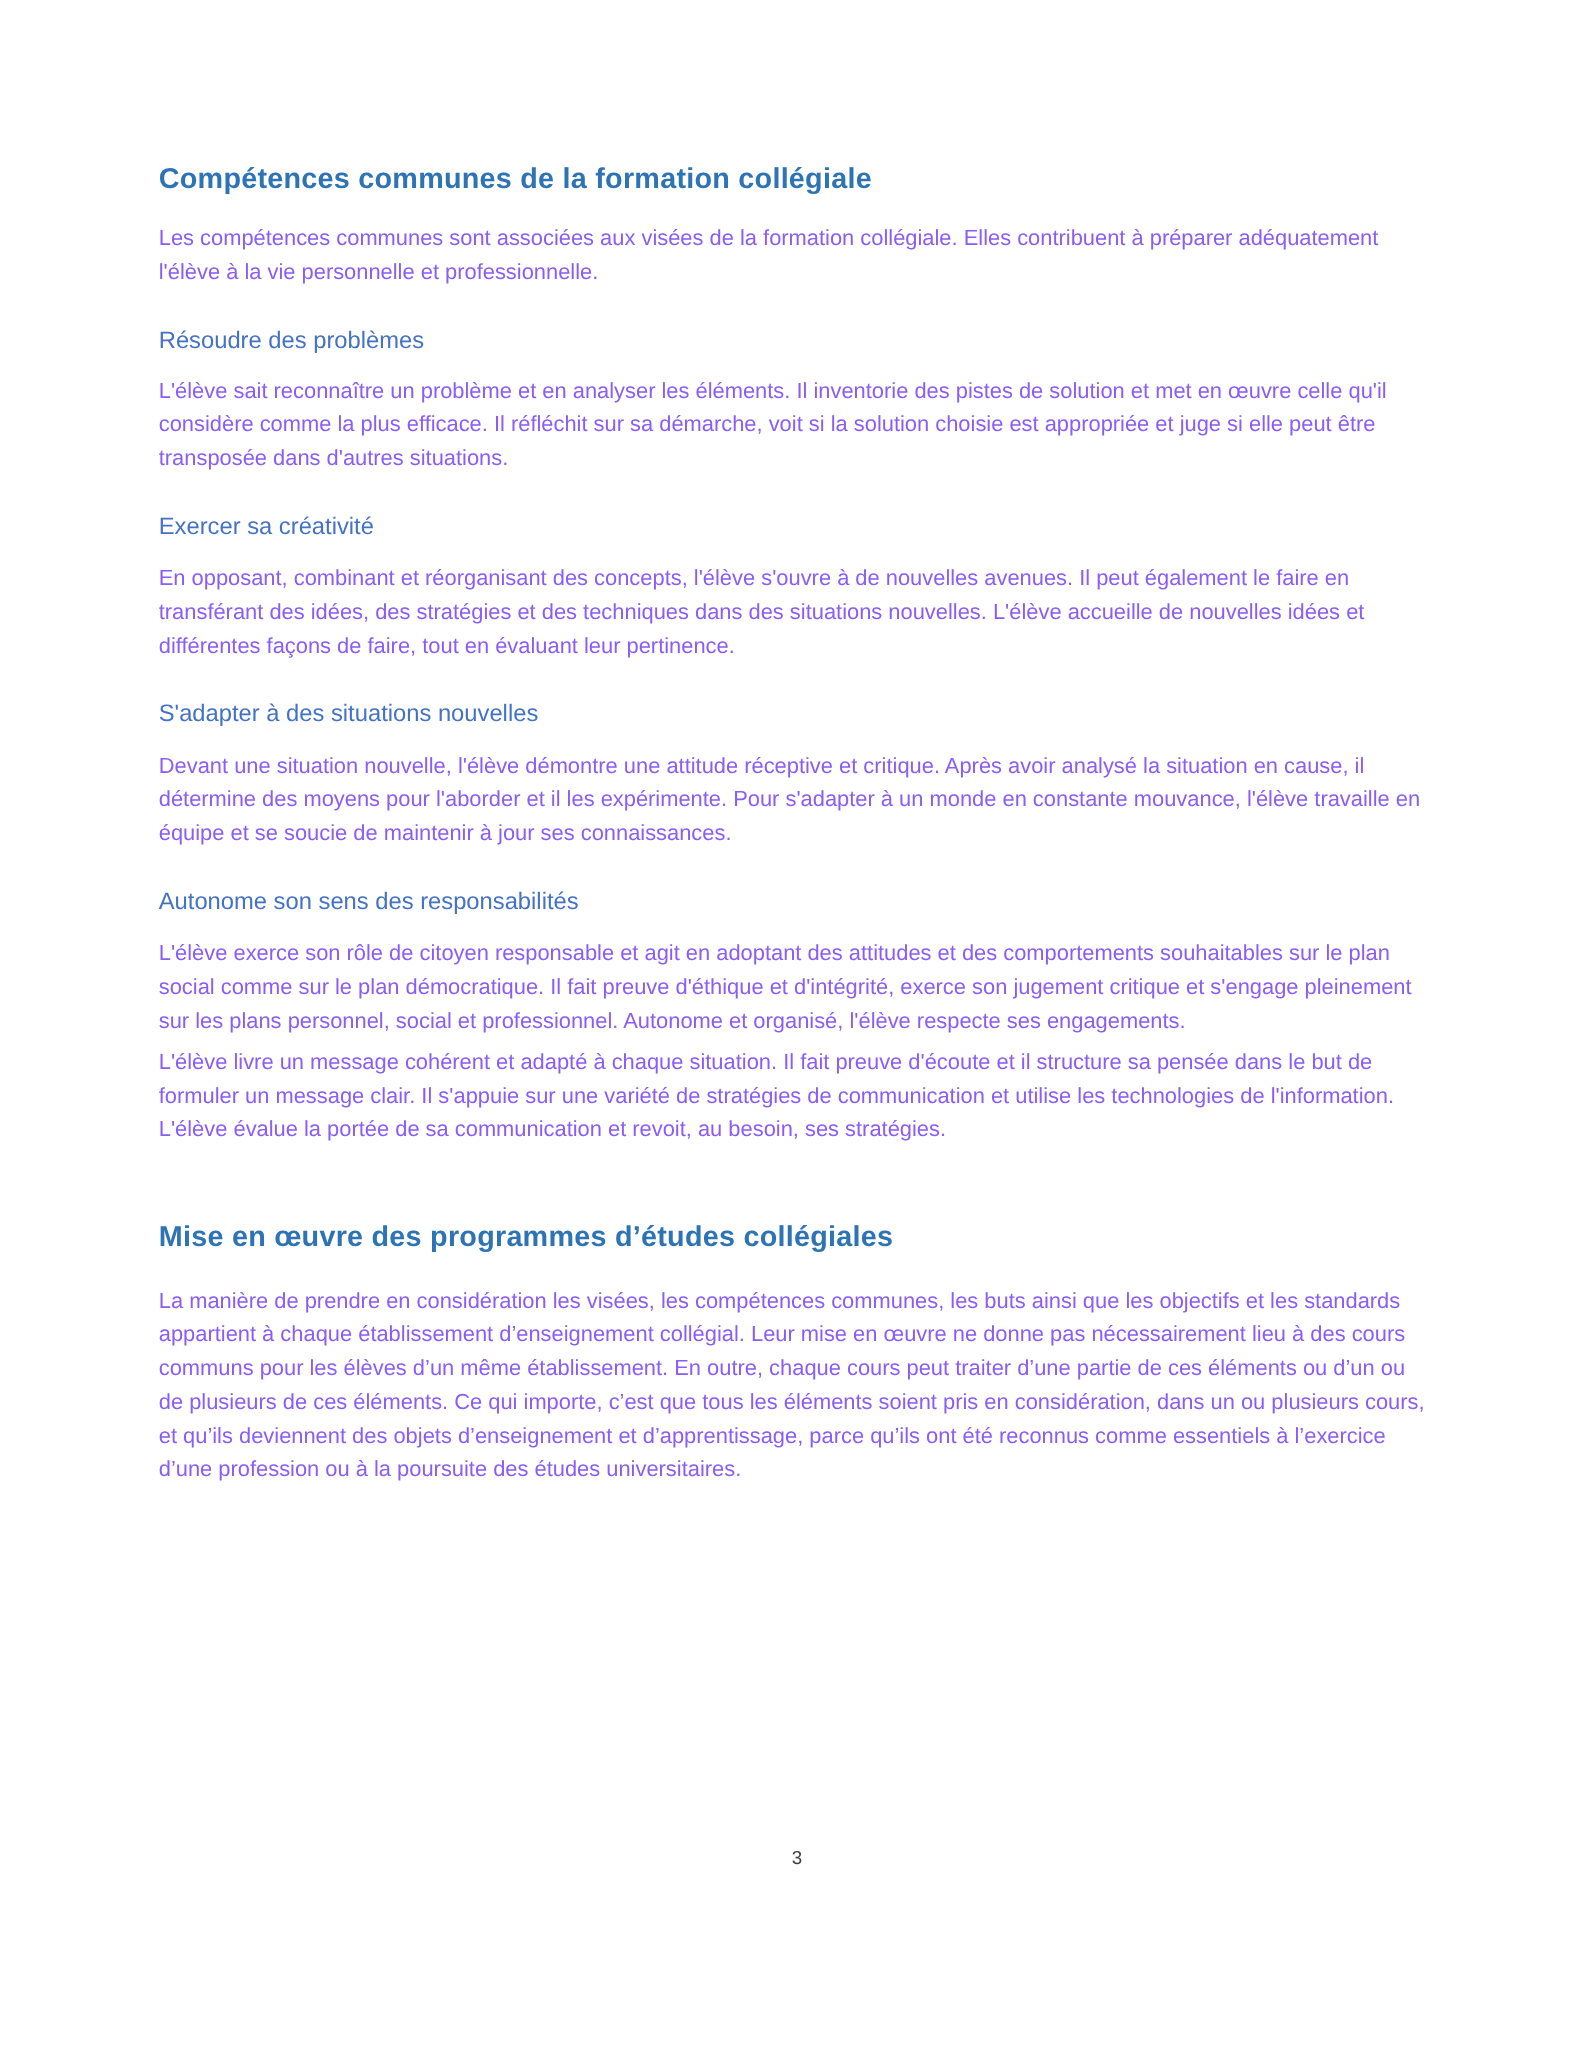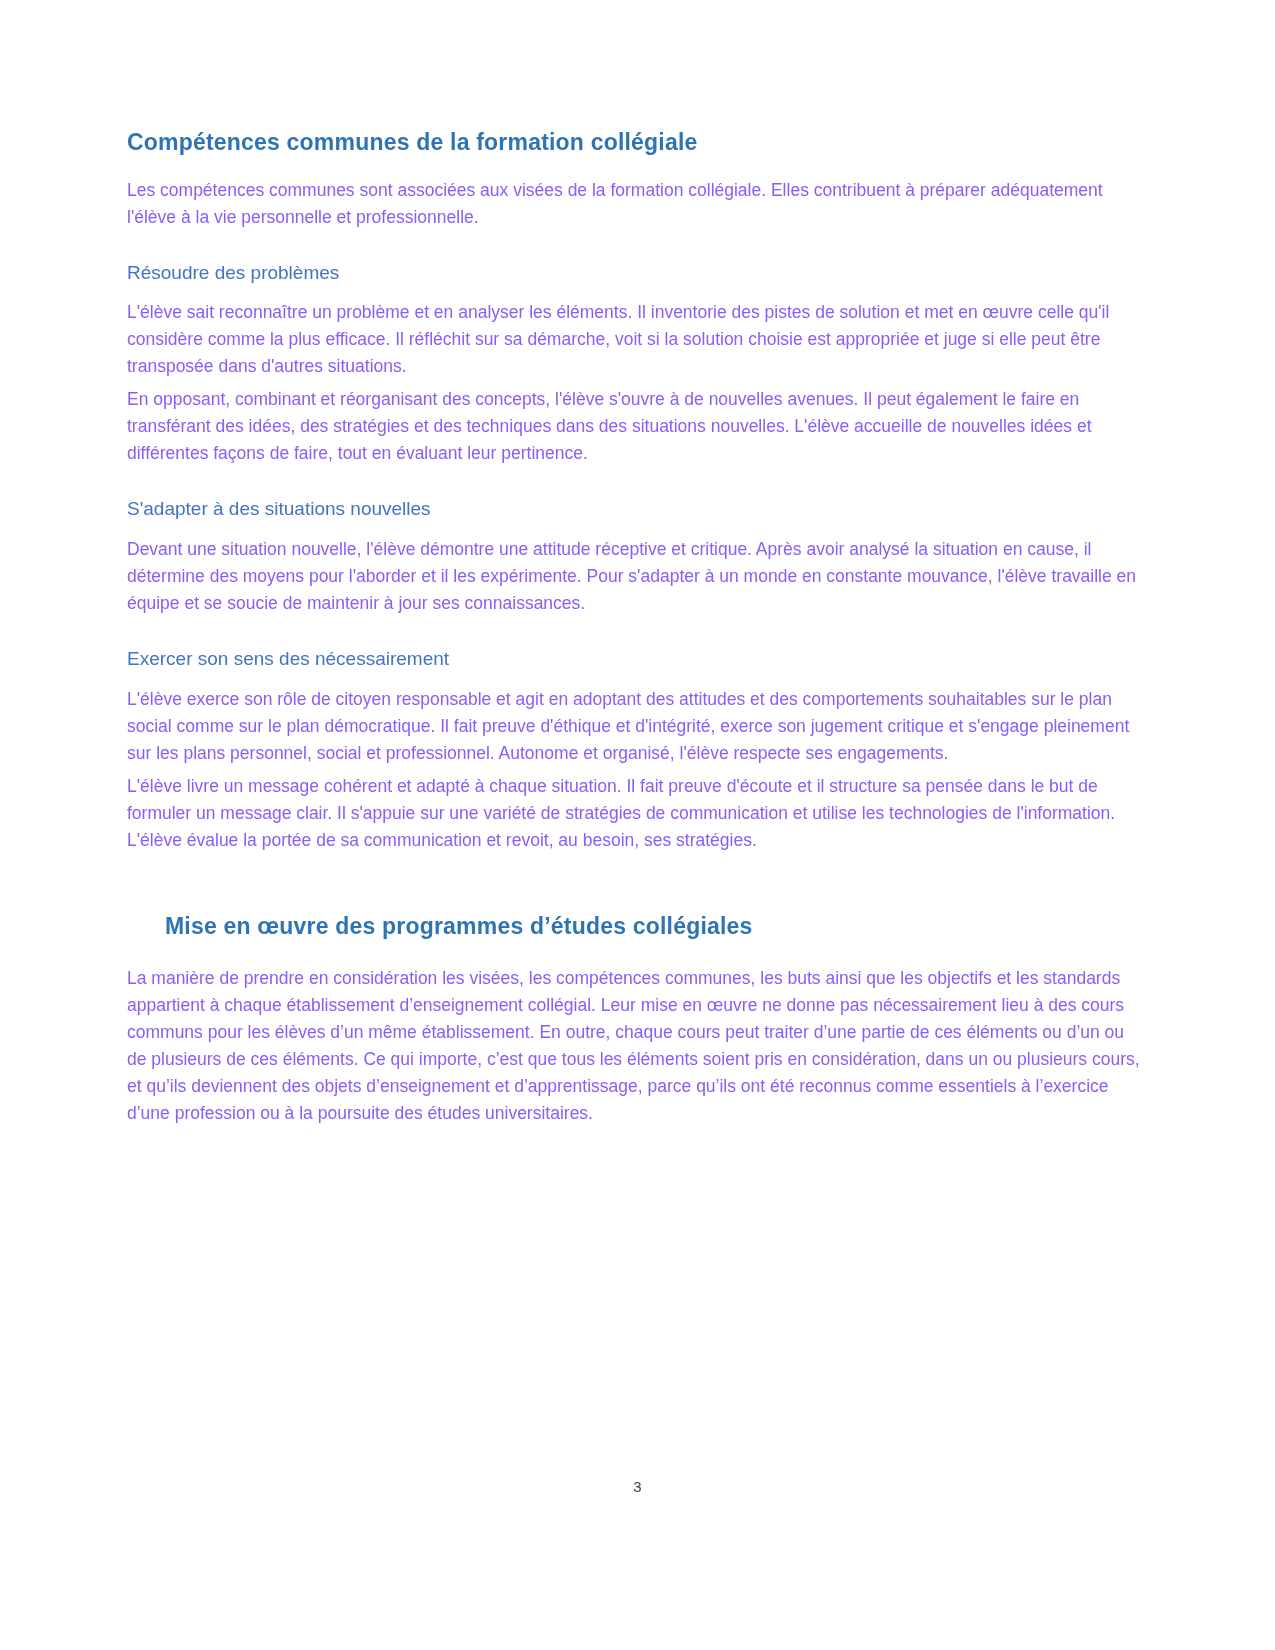--- a/index.html
+++ b/index.html
@@ -22,21 +22,20 @@
     color: #2E74B5;
     font-size: 23px;
     font-weight: 700;
     line-height: 1.25;
     margin: 0 0 20px 0;
     letter-spacing: 0.2px;
   }
   .doc-title.second {
     margin-top: 58px;
     margin-bottom: 24px;
-    margin-left: 38px;
   }
   .section-heading {
     color: #4472C4;
     font-size: 19px;
     font-weight: 400;
     line-height: 1.3;
     margin: 30px 0 14px 0;
   }
   .body-text {
     color: #8b5cf6;
@@ -61,26 +60,27 @@
 
 <div class="page">
 
   <h1 class="doc-title">Compétences communes de la formation collégiale</h1>
 
   <p class="body-text">Les compétences communes sont associées aux visées de la formation collégiale. Elles contribuent à préparer adéquatement l'élève à la vie personnelle et professionnelle.</p>
 
   <h2 class="section-heading">Résoudre des problèmes</h2>
   <p class="body-text">L'élève sait reconnaître un problème et en analyser les éléments. Il inventorie des pistes de solution et met en œuvre celle qu'il considère comme la plus efficace. Il réfléchit sur sa démarche, voit si la solution choisie est appropriée et juge si elle peut être transposée dans d'autres situations.</p>
 
+  <h2 class="section-heading">Exercer sa créativité</h2>
   <p class="body-text">En opposant, combinant et réorganisant des concepts, l'élève s'ouvre à de nouvelles avenues. Il peut également le faire en transférant des idées, des stratégies et des techniques dans des situations nouvelles. L'élève accueille de nouvelles idées et différentes façons de faire, tout en évaluant leur pertinence.</p>
 
   <h2 class="section-heading">S'adapter à des situations nouvelles</h2>
   <p class="body-text">Devant une situation nouvelle, l'élève démontre une attitude réceptive et critique. Après avoir analysé la situation en cause, il détermine des moyens pour l'aborder et il les expérimente. Pour s'adapter à un monde en constante mouvance, l'élève travaille en équipe et se soucie de maintenir à jour ses connaissances.</p>
 
-  <h2 class="section-heading">Exercer son sens des nécessairement</h2>
+  <h2 class="section-heading">Autonome son sens des responsabilités</h2>
   <p class="body-text">L'élève exerce son rôle de citoyen responsable et agit en adoptant des attitudes et des comportements souhaitables sur le plan social comme sur le plan démocratique. Il fait preuve d'éthique et d'intégrité, exerce son jugement critique et s'engage pleinement sur les plans personnel, social et professionnel. Autonome et organisé, l'élève respecte ses engagements.</p>
 
   <p class="body-text">L'élève livre un message cohérent et adapté à chaque situation. Il fait preuve d'écoute et il structure sa pensée dans le but de formuler un message clair. Il s'appuie sur une variété de stratégies de communication et utilise les technologies de l'information. L'élève évalue la portée de sa communication et revoit, au besoin, ses stratégies.</p>
 
   <h1 class="doc-title second">Mise en œuvre des programmes d’études collégiales</h1>
   <p class="body-text">La manière de prendre en considération les visées, les compétences communes, les buts ainsi que les objectifs et les standards appartient à chaque établissement d’enseignement collégial. Leur mise en œuvre ne donne pas nécessairement lieu à des cours communs pour les élèves d’un même établissement. En outre, chaque cours peut traiter d’une partie de ces éléments ou d’un ou de plusieurs de ces éléments. Ce qui importe, c’est que tous les éléments soient pris en considération, dans un ou plusieurs cours, et qu’ils deviennent des objets d’enseignement et d’apprentissage, parce qu’ils ont été reconnus comme essentiels à l’exercice d’une profession ou à la poursuite des études universitaires.</p>
 
   <div class="page-number">3</div>
 
 </div>

